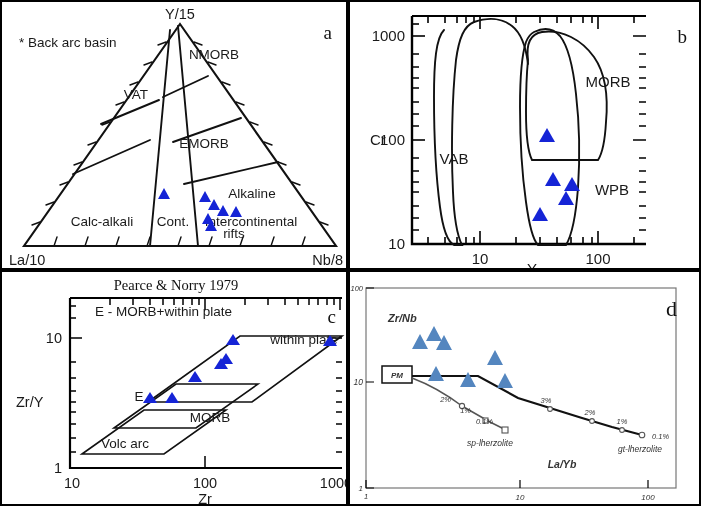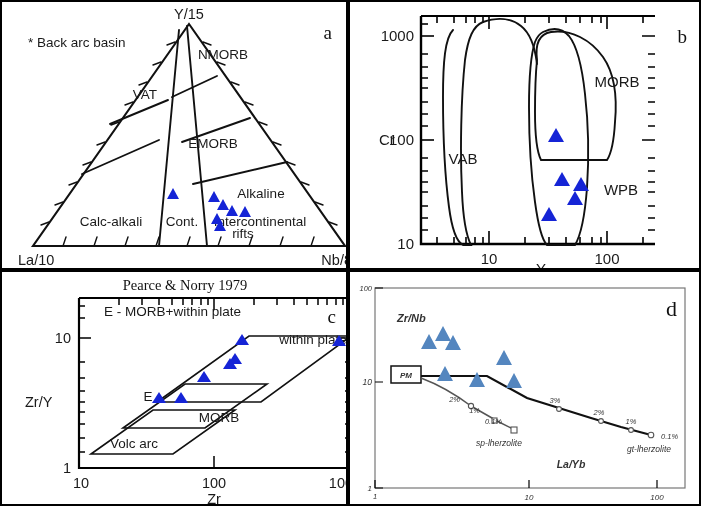--- a/index.html
+++ b/index.html
@@ -6,21 +6,21 @@
   body{width:701px;height:506px;font-family:"Liberation Sans",sans-serif;overflow:hidden;}
   #figure{position:relative;width:701px;height:506px;background:#fff;}
 
   .panel{position:absolute;box-sizing:border-box;border:2px solid #000;background:#fff;overflow:hidden;}
   #panel-a{left:0;top:0;width:348px;height:270px;}
   #panel-b{left:348px;top:0;width:353px;height:270px;}
   #panel-c{left:0;top:270px;width:348px;height:236px;}
   #panel-d{left:348px;top:270px;width:353px;height:236px;}
 
   .panel-letter{position:absolute;font-family:"Liberation Serif",serif;font-size:19px;color:#111;z-index:40;}
-  .svgwrap{position:absolute;left:9px;top:0;width:100%;height:100%;}
+  .svgwrap{position:absolute;left:0;top:0;width:100%;height:100%;}
   svg{display:block;}
   .lbl{font-family:"Liberation Sans",sans-serif;fill:#1a1a1a;}
   .lbl-serif{font-family:"Liberation Serif",serif;fill:#111;}
   .lbl-it{font-family:"Liberation Sans",sans-serif;font-style:italic;fill:#333;}
   .axisline{stroke:#000;fill:none;}
   .fieldline{stroke:#111;fill:none;stroke-linecap:round;}
   .marker-a{fill:#1524d6;}
   .marker-d{fill:#5486bf;}
   .trend{stroke:#111;fill:none;}
   .trend-thin{stroke:#555;fill:none;}

